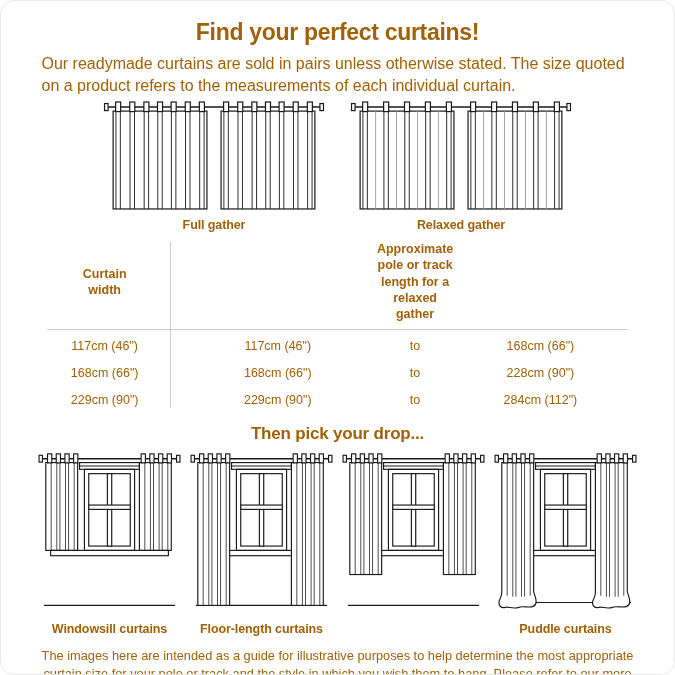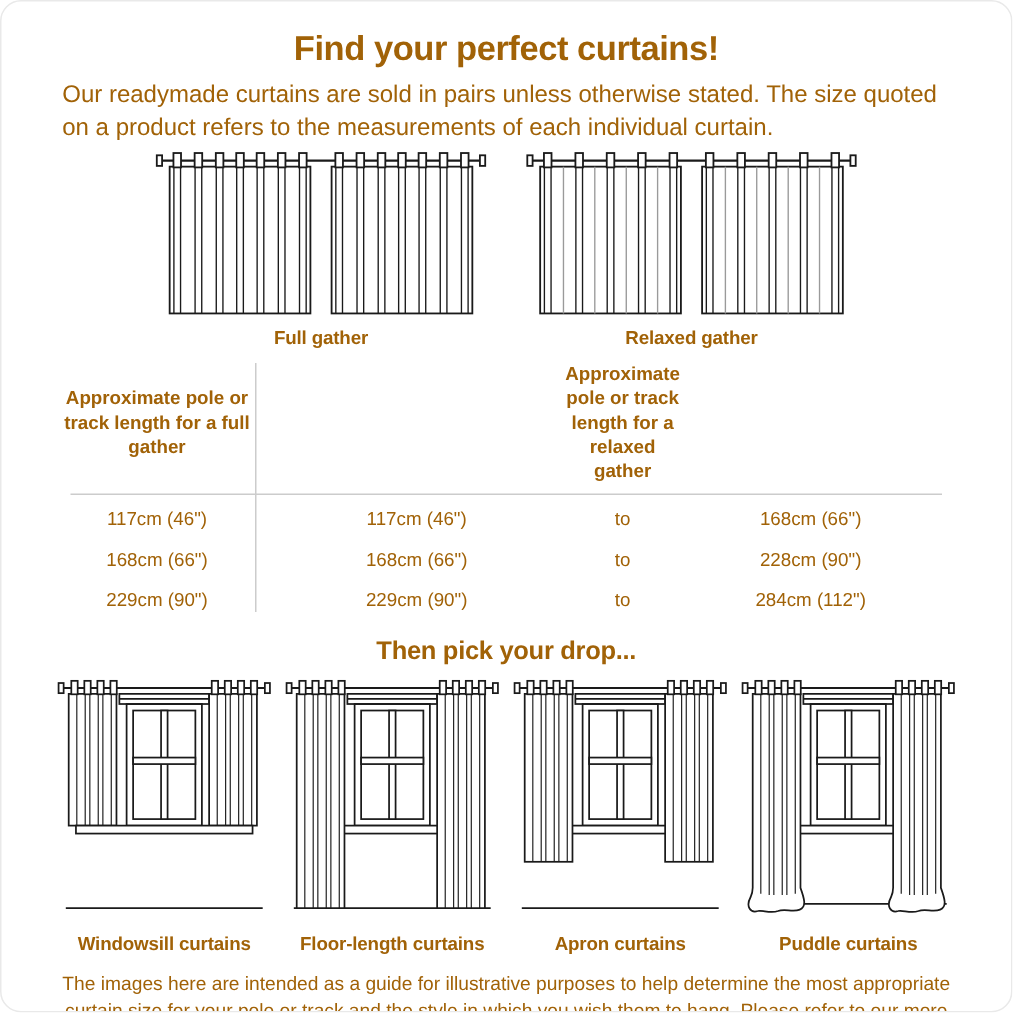--- a/index.html
+++ b/index.html
@@ -123,21 +123,21 @@
         </g>
       </svg>
       <div class="fig-label">Relaxed gather</div>
     </div>
   </div>
 
   <div class="size-table">
     <div class="v-divider"></div>
     <div class="grid">
       <div class="th">
-          <span class="w-mid">Approximate pole or track length for a full gather</span>
+          <span class="w-narrow">Curtain width</span>
         </div>
       <div class="th"></div>
       <div class="th">
           <span class="w-wide">Approximate pole or track length for a relaxed gather</span>
         </div>
 
       <div class="h-divider"></div>
 
       <div class="td">117cm (46")</div>
       <div class="td">117cm (46")</div>
@@ -261,21 +261,20 @@
             <g fill="#fff">
               <rect x="10.8" y="3" width="4.4" height="9.3"></rect>
                 <rect x="19.8" y="3" width="4.4" height="9.3"></rect>
               <rect x="28.8" y="3" width="4.4" height="9.3"></rect>
                 <rect x="37.8" y="3" width="4.4" height="9.3"></rect>
             </g>
           </g>
           <use href="#dap" x="97"></use>
         </g>
       </svg>
-      <div class="fig-label">Apron curtains</div>
     </div>
 
     <div class="fig">
       <svg width="145" height="166" viewBox="0 0 150 172">
         <g class="lineart">
           <line x1="5" y1="8" x2="145" y2="8" stroke-width="1.4"></line>
           <rect x="2" y="4.5" width="3.5" height="7" fill="#fff"></rect>
           <rect x="144.5" y="4.5" width="3.5" height="7" fill="#fff"></rect>
           <rect x="44" y="12" width="62" height="7"></rect>
             <line x1="44" y1="15.5" x2="106" y2="15.5"></line>

